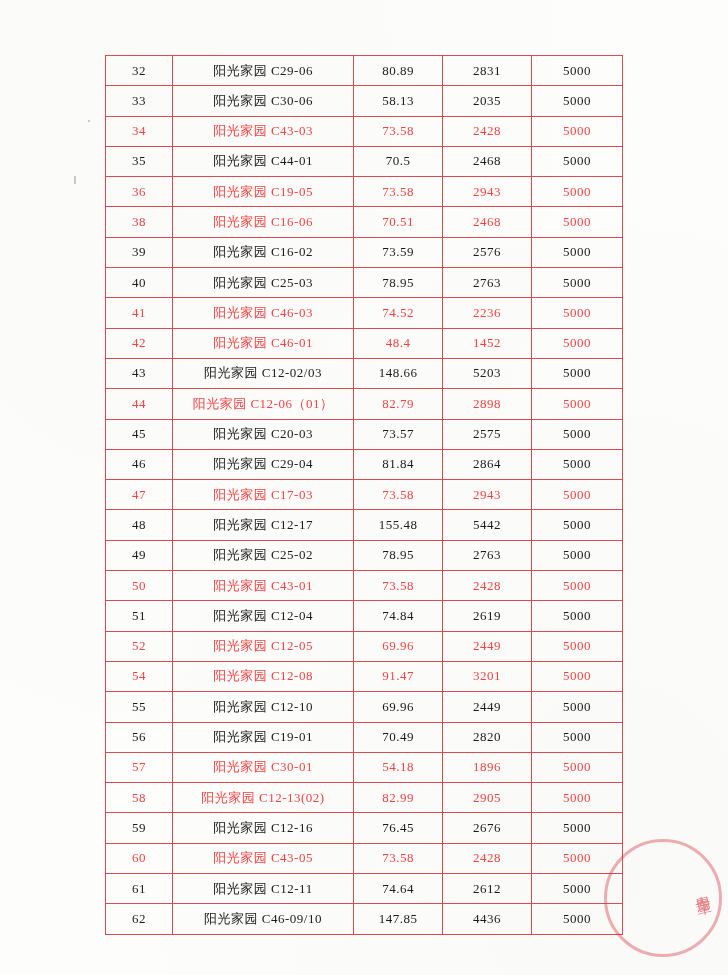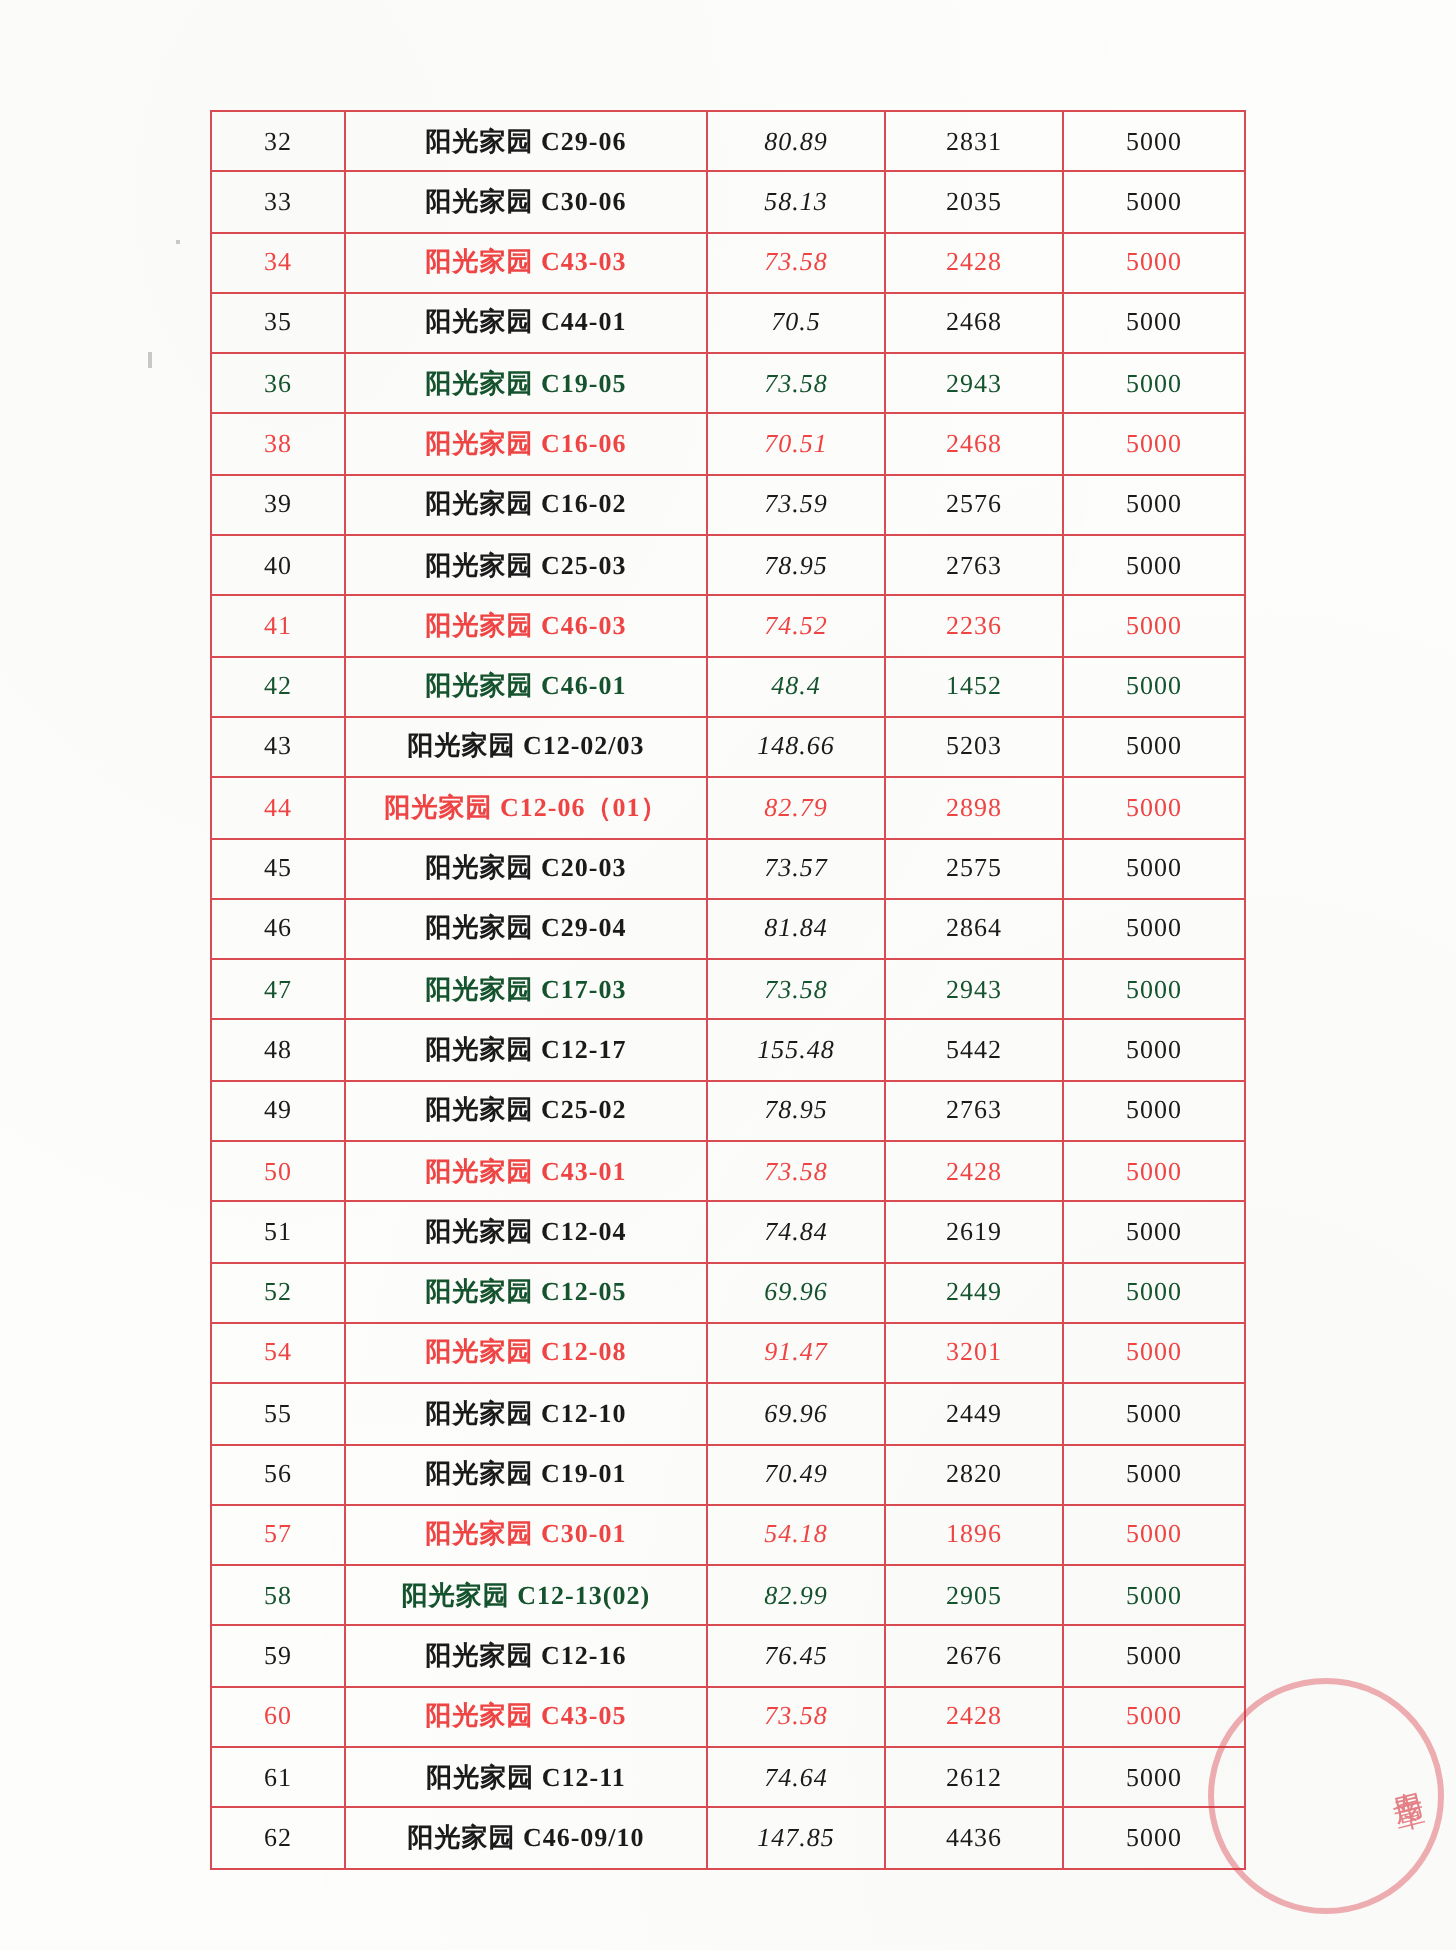--- a/index.html
+++ b/index.html
@@ -43,28 +43,28 @@
     text-align: center;
     vertical-align: middle;
     color: #1a1a1a;
     font-size: 13px;
     letter-spacing: 0.5px;
     padding: 0;
     height: 29.3px;
     line-height: 1.1;
   }
   td.c-idx { width: 66px; font-size: 13px; }
-  td.c-name { width: 180px; font-size: 13.5px; letter-spacing: 0.3px; font-weight: bold; }
-  td.c-area { width: 88px; font-size: 13px; font-style: italic; }
+  td.c-name { width: 180px; font-size: 13.5px; letter-spacing: 0.3px; }
+  td.c-area { width: 88px; font-size: 13px; }
   td.c-amt  { width: 88px; font-size: 13px; margin-left: 44px; }
   td.c-std  { width: 90px; font-size: 13px; }
 
   
   tr:nth-child(3n) td { color: #ef4444; }
-  tr:nth-child(5n) td { color: #14532d; }
+  tr:nth-child(5n) td { color: #ef4444; }
 
   .stamp {
     position: absolute;
     right: 6px;
     bottom: 18px;
     width: 118px;
     height: 118px;
     opacity: 0.72;
     pointer-events: none;
   }

